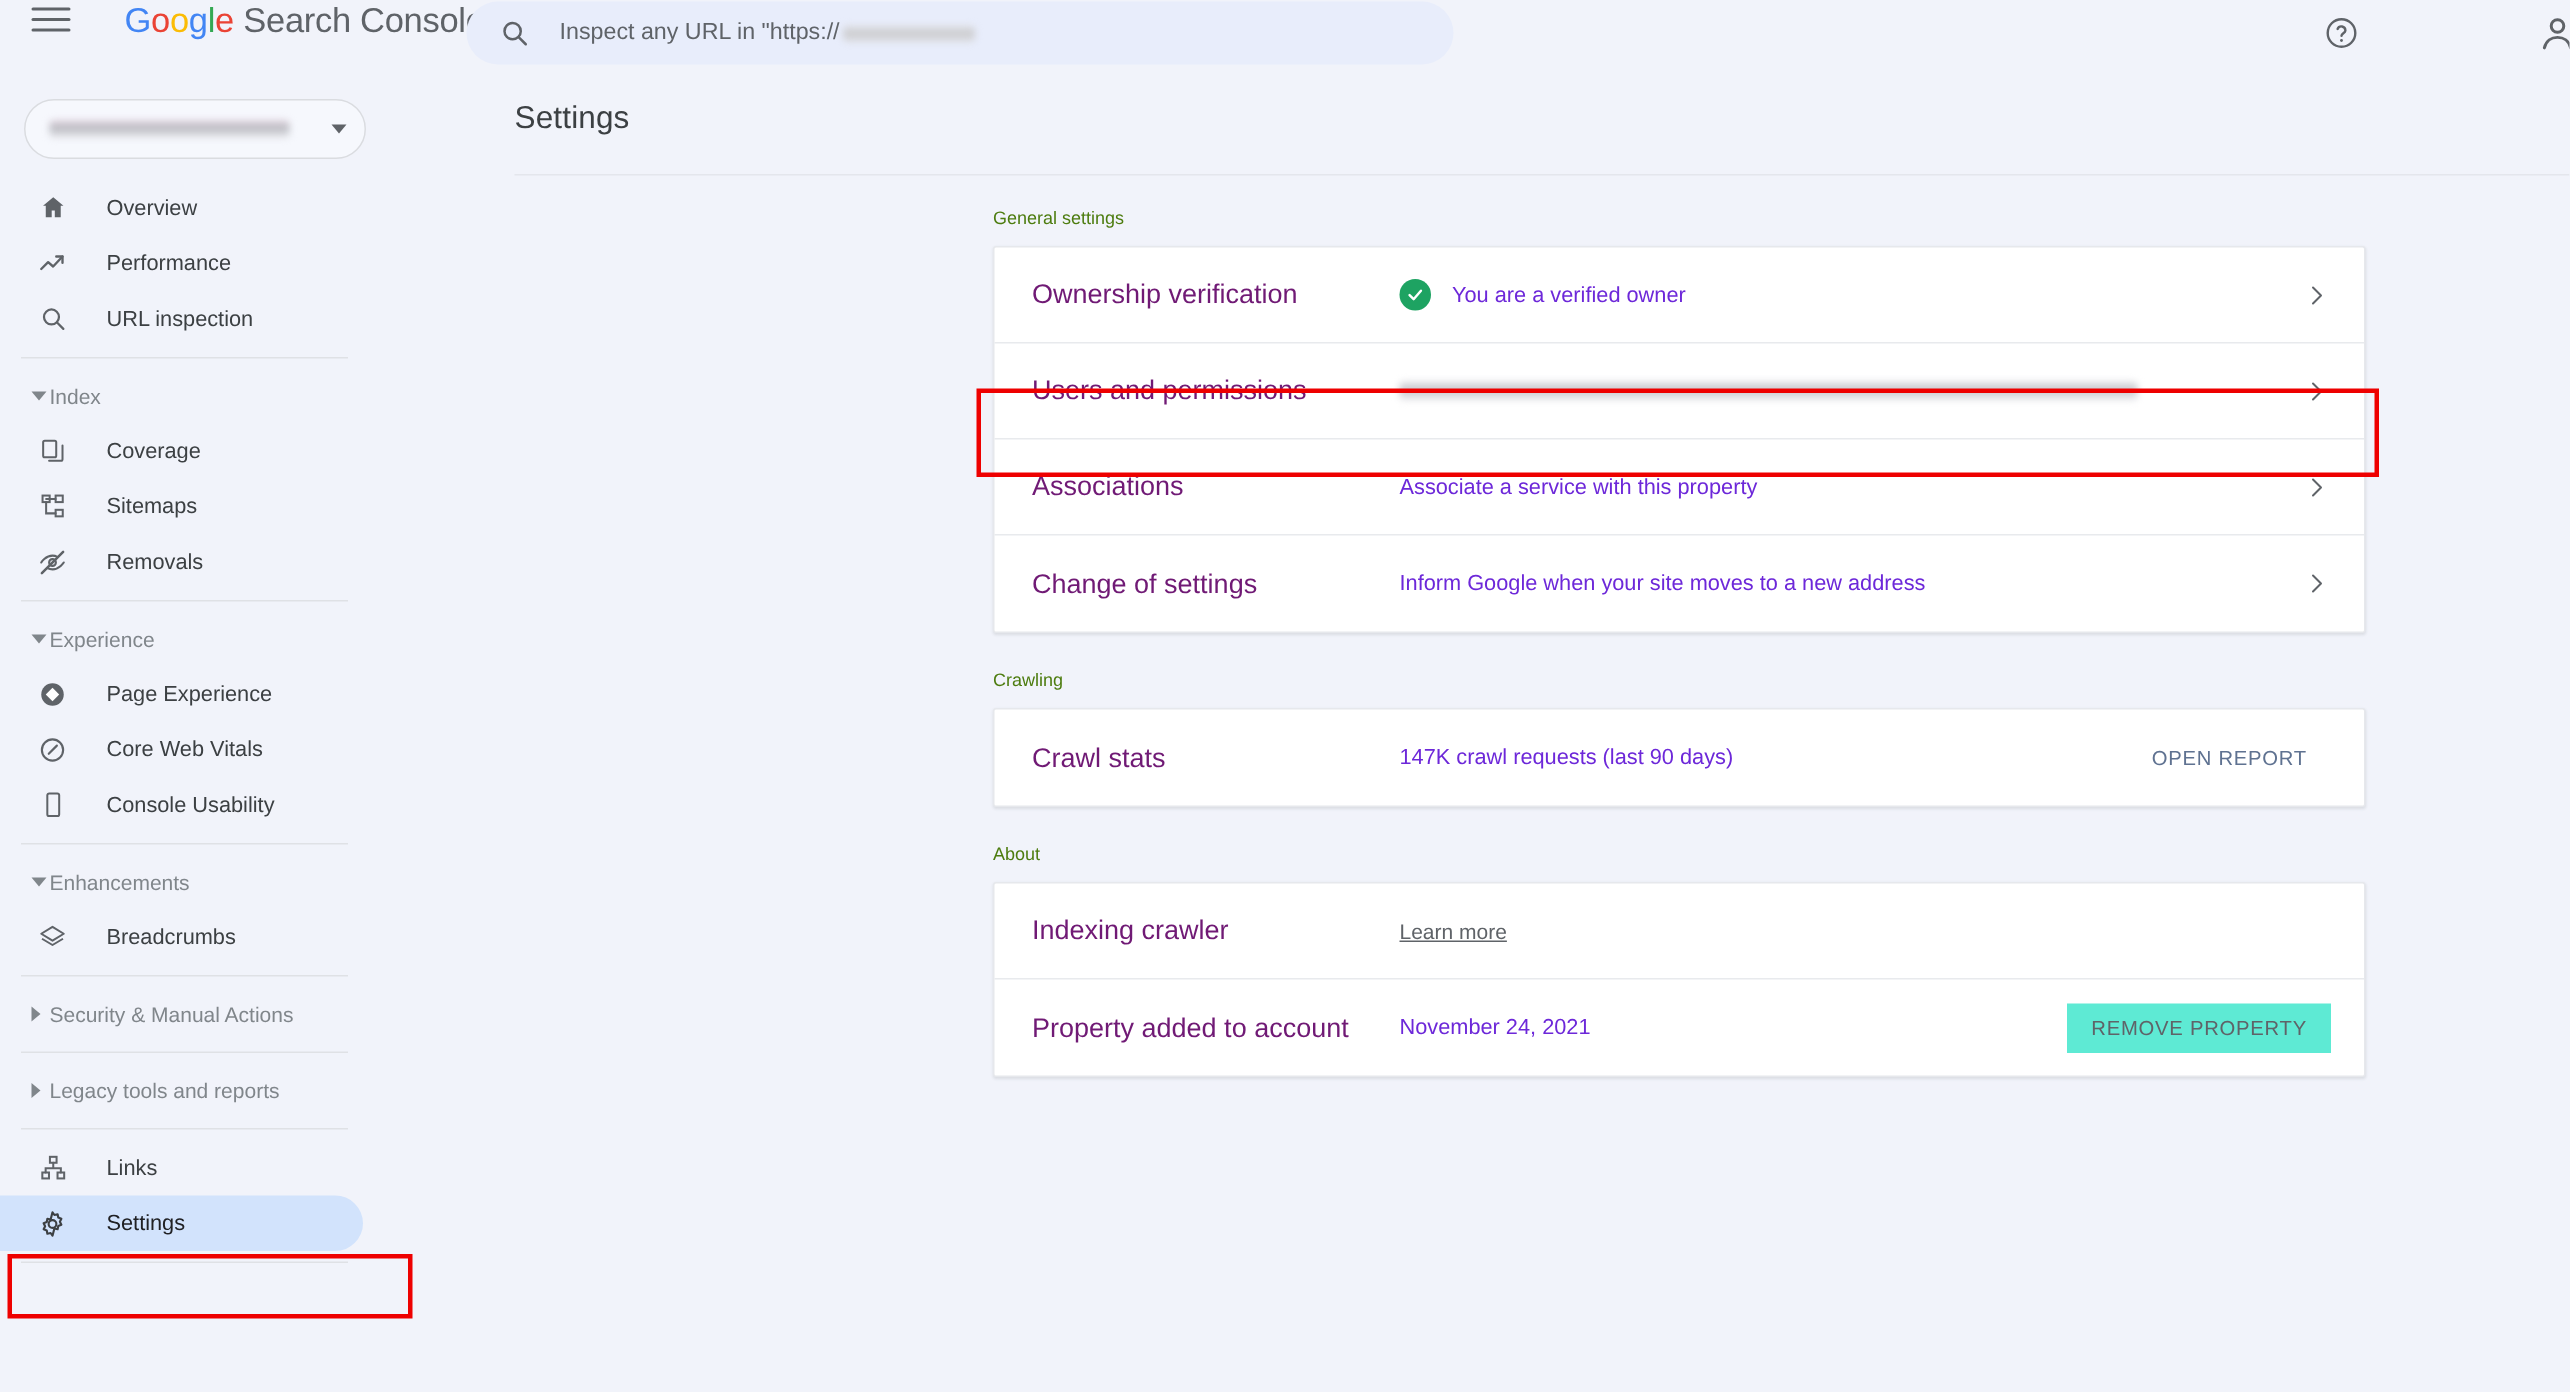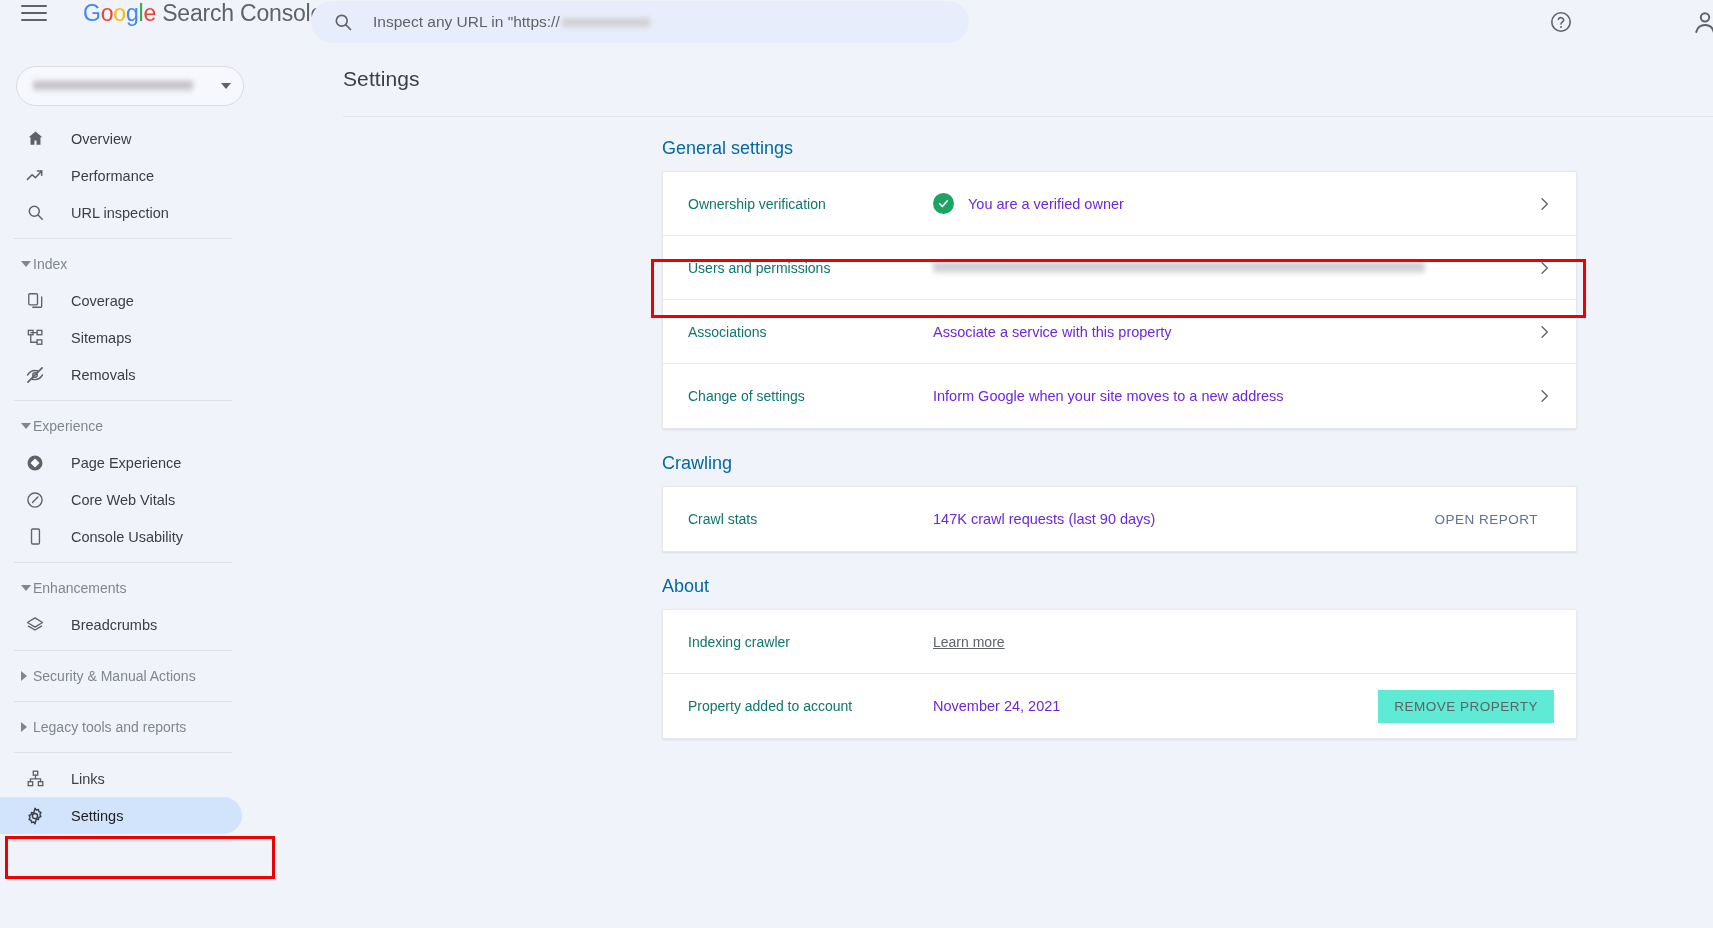--- a/index.html
+++ b/index.html
@@ -102,33 +102,33 @@
   }
 
   
   .page-title {
     position: absolute; left: 343px; top: 67px;
     font-size: 21px; color: #3c4043; letter-spacing: 0.1px;
   }
   .title-rule { position: absolute; left: 343px; top: 116px; width: 1370px; height: 1px; background: #e4e6ec; }
 
   .content { position: absolute; left: 662px; top: 138px; width: 915px; }
-  .sec-label { font-size: 18px; color: #0369a1; margin-bottom: 12px; }
+  .sec-label { font-size: 12px; color: #4d7c0f; margin-bottom: 12px; }
   .card {
     background: #ffffff; border: 1px solid #e6e8ec; border-radius: 2px;
     box-shadow: 0 1px 2px rgba(60,64,67,0.12);
     margin-bottom: 24px;
   }
   .row {
     display: flex; align-items: center; height: 64px;
     padding: 0 22px 0 25px; border-bottom: 1px solid #e8eaed; cursor: pointer;
     position: relative;
   }
   .row:last-child { border-bottom: none; }
-  .row .rlabel { width: 245px; flex: 0 0 245px; font-size: 14px; color: #0f766e; }
+  .row .rlabel { width: 245px; flex: 0 0 245px; font-size: 18px; color: #701a75; }
   .row .rvalue { flex: 1; font-size: 14.5px; color: #6d28d9; display: flex; align-items: center; min-width: 0; }
   .row .chev-r { width: 20px; flex: 0 0 20px; display: flex; align-items: center; justify-content: center; }
 
   .verified-badge {
     width: 21px; height: 21px; border-radius: 50%; background: #1ea362;
     display: inline-flex; align-items: center; justify-content: center;
     margin-right: 14px; flex: 0 0 21px;
   }
   .verified-badge svg { display: block; }
   .value-blur {

